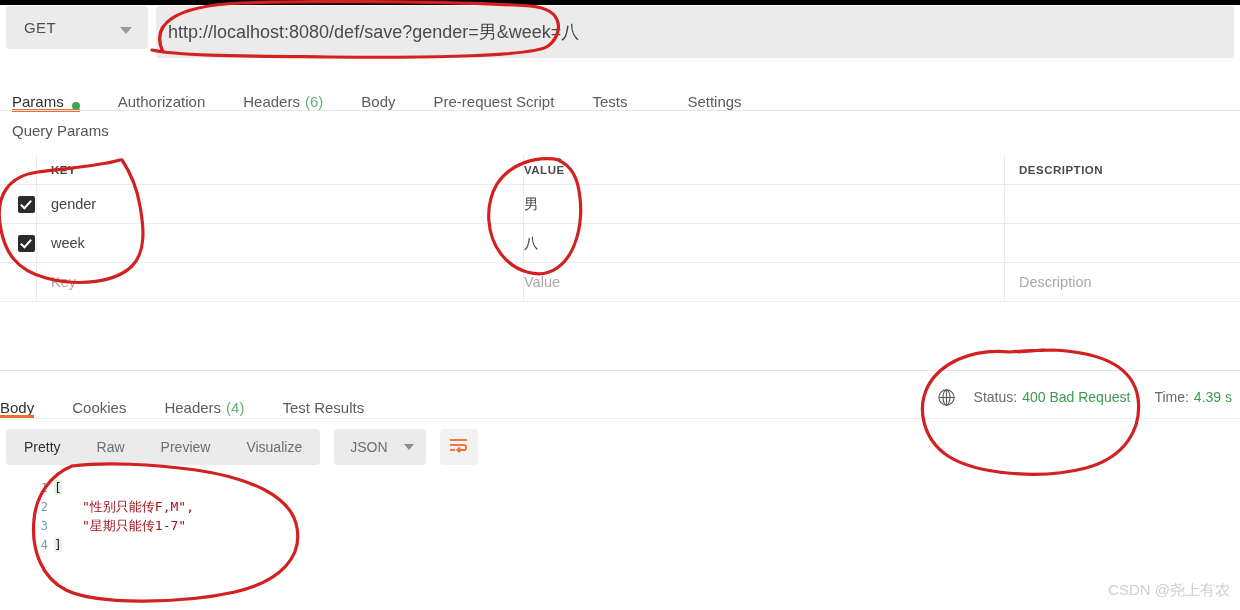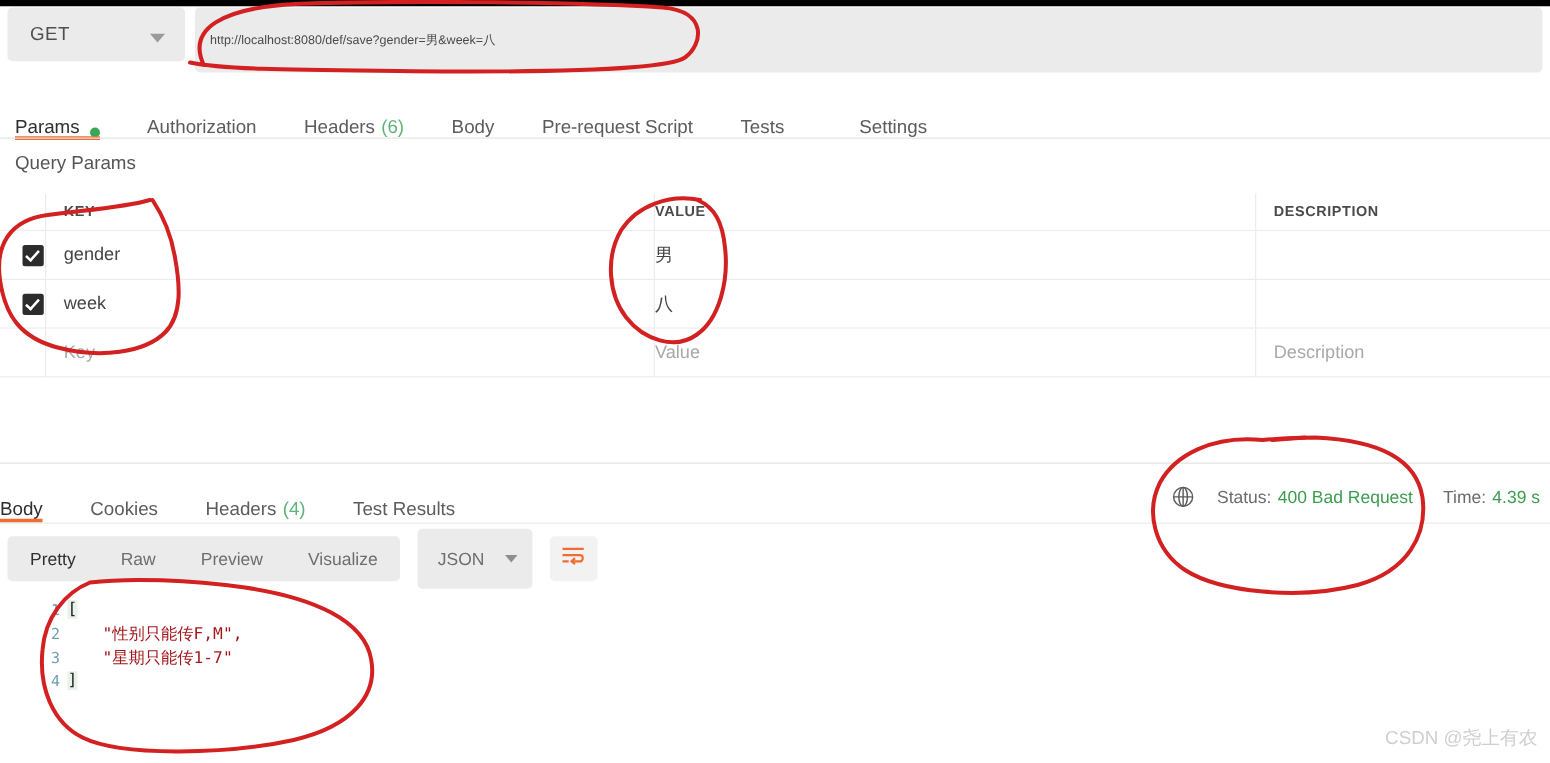--- a/index.html
+++ b/index.html
@@ -49,21 +49,21 @@
   }
   .url-box {
     position: absolute; left: 156px; top: 0;
     width: 1078px; height: 52px;
     background: #ebebeb;
     border-radius: 4px;
     display: flex; align-items: center;
   }
   .url-text {
     margin-left: 12px;
-    font-size: 10px;
+    font-size: 18px;
     color: #4a4a4a;
     white-space: nowrap;
   }
 
   
   .req-tabs {
     position: absolute; left: 0; top: 72px;
     width: 1240px; height: 38px;
     display: flex; align-items: center;
   }
@@ -202,21 +202,21 @@
     color: #6e6e6e;
     padding: 0 18px;
     height: 36px;
     display: flex; align-items: center;
     white-space: nowrap;
   }
   .seg-item.active { color: #2f2f2f; }
   .fmt-box {
     background: #ebebeb;
     border-radius: 4px;
-    height: 48px;
+    height: 36px;
     margin-left: 14px;
     display: flex; align-items: center;
     padding: 0 12px 0 16px;
     position: relative;
   }
   .fmt-label { font-size: 14px; color: #6e6e6e; }
   .fmt-caret {
     width: 0; height: 0;
     border-left: 5px solid transparent;
     border-right: 5px solid transparent;

